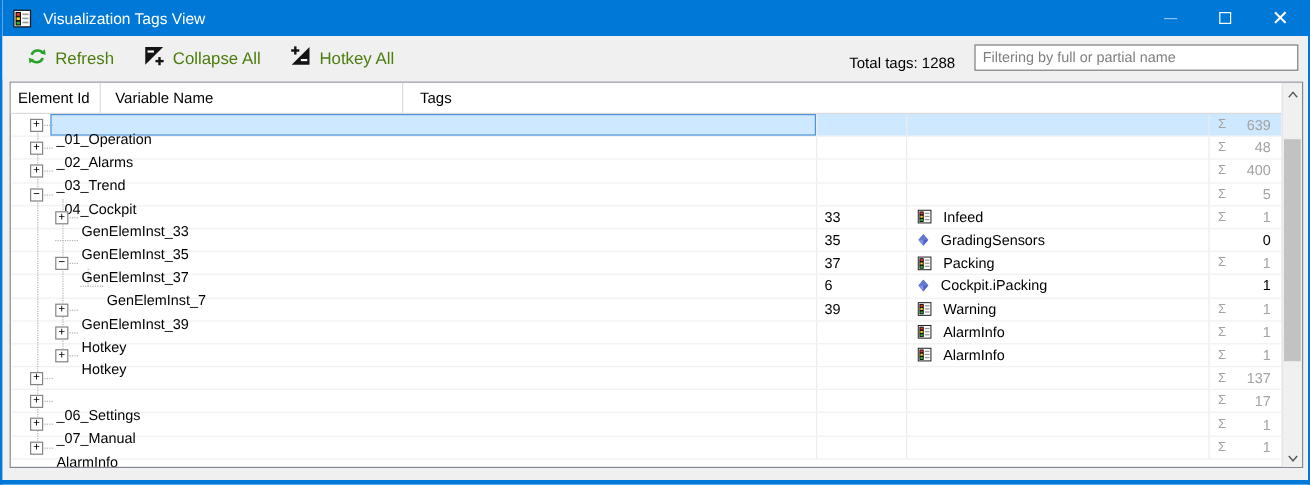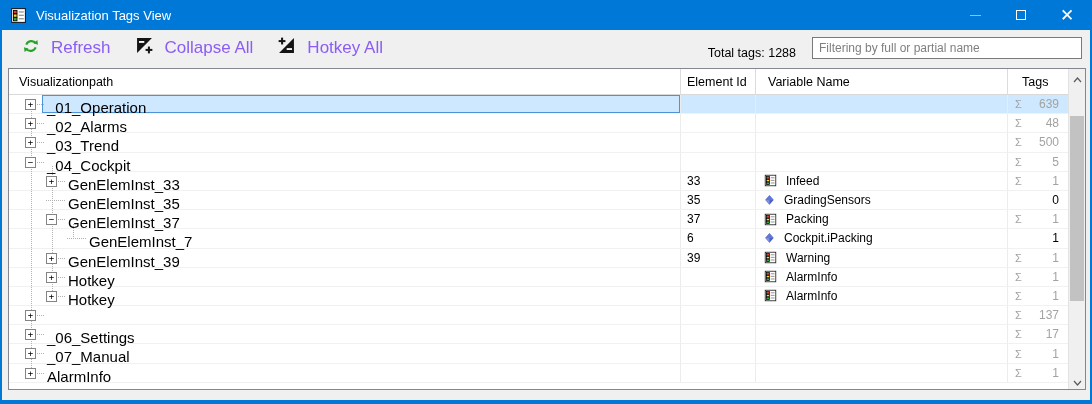--- a/index.html
+++ b/index.html
@@ -11,21 +11,21 @@
   .titlebar{height:30px;background:var(--titlebar);display:flex;align-items:center;}
   .app-icon{margin-left:8px;display:flex;}
   .title-text{color:#fff;font-size:13px;margin-left:9px;}
   .win-controls{margin-left:auto;display:flex;height:100%;}
   .win-btn{width:46px;height:100%;display:flex;align-items:center;justify-content:center;cursor:default;}
   .glyph-min{display:block;width:11px;border-top:1px solid rgba(255,255,255,0.55);}
   .glyph-max{display:block;width:10px;height:10px;border:1px solid #fff;}
   .glyph-close{color:#fff;font-size:17px;line-height:1;font-weight:300;}
   
   .toolbar{height:36px;display:flex;align-items:center;padding:0 8px 0 21px;background:#f0f0f0;}
-  .tool-btn{display:flex;align-items:center;gap:12px;font-size:17px;color:#8b5cf6;margin-right:25px;cursor:default;}
+  .tool-btn{display:flex;align-items:center;gap:7px;font-size:14px;color:#4d7c0f;margin-right:25px;cursor:default;}
   .total-tags{margin-left:auto;font-size:12.5px;color:#000;margin-right:16px;margin-top:10px;}
   .filter-input{width:270px;height:22px;border:1px solid #7a7a7a;font-family:"Liberation Sans",sans-serif;
     font-size:12px;padding:0 6px;background:#fff;color:#000;outline:none;}
   .filter-input::placeholder{color:#7f7f7f;opacity:1;}
   
   .table{position:absolute;left:6px;top:68px;width:1078px;height:322px;background:#fff;
     border:1px solid #828790;}
   .thead{display:flex;height:26px;border-bottom:1px solid #d9d9d9;margin-right:17px;background:#fff;}
   .hcell{font-size:12.5px;color:#000;display:flex;align-items:center;border-right:1px solid #dcdcdc;}
   .h-path{width:672px;padding-left:10px;}
@@ -40,21 +40,21 @@
   .c-var{width:252px;border-right:1px solid #ececec;display:flex;align-items:center;padding-left:8px;gap:9px;font-size:12px;color:#000;}
   .c-tags{flex:1;display:flex;align-items:center;padding:0 9px 0 7px;font-size:12px;}
   .sigma{font-size:11px;}
   .tagval{margin-left:auto;}
   .gray-sum{color:var(--sum-text);}
   .black-val{color:#000;}
   .expander{position:absolute;top:4px;width:11px;height:11px;border:1px solid #848484;background:#fff;
     font-family:"DejaVu Sans Mono",monospace;font-size:9px;line-height:9px;text-align:center;color:#000;z-index:3;}
   .stub{position:absolute;top:9px;border-top:1px dotted #b2b2b2;z-index:1;}
   .guide{position:absolute;width:0;border-left:1px dotted #b2b2b2;z-index:1;}
-  .tlabel{position:absolute;top:0;line-height:19px;font-size:15px;color:#000;white-space:nowrap;z-index:2;padding:3px 4px;}
+  .tlabel{position:absolute;top:0;line-height:19px;font-size:12px;color:#000;white-space:nowrap;z-index:2;padding:12px 4px;}
   .selbox{position:absolute;top:0;bottom:0;right:0;background:var(--selection-bg);
     border:1px solid var(--selection-border);z-index:0;}
   .trow.selected .c-id,.trow.selected .c-var,.trow.selected .c-tags{background:var(--selection-bg);}
   
   .vscroll{position:absolute;top:0;right:0;bottom:0;width:17px;background:#f0f0f0;border-left:1px solid #e3e3e3;}
   .scroll-btn{height:17px;display:flex;align-items:center;justify-content:center;}
   .scroll-btn.down{position:absolute;bottom:0;left:0;right:0;}
   .scroll-thumb{position:absolute;left:1px;right:1px;top:47px;height:185px;background:#c2c2c2;}
 </style>
 </head>
@@ -121,21 +121,20 @@
           </svg>
       </span>
       <span>Hotkey All</span>
     </div>
     <span class="total-tags">Total tags: 1288</span>
     <input class="filter-input" type="text" placeholder="Filtering by full or partial name" style="">
   </div>
 
   <div class="table">
     <div class="thead">
-      <div class="hcell h-path">Visualizationpath</div>
       <div class="hcell h-id">Element Id</div>
       <div class="hcell h-var">Variable Name</div>
       <div class="hcell h-tags">Tags</div>
     </div>
     <div class="tbody">
         <div class="guide" style="left: 21.5px; top: 9.6px; height: 269.76px;"></div>
         <div class="guide" style="left: 42.5px; top: 71.424px; height: 130.176px;"></div>
         <div class="guide" style="left: 63.5px; top: 129.024px; height: 14.976px;"></div>
         <div class="trow selected">
           <div class="cell c-path">
@@ -173,21 +172,21 @@
             <span class="expander" style="left: 16px;">+</span>
             <span class="stub" style="left: 28px; width: 7px;"></span>
             <span class="tlabel" style="left: 34px;">_03_Trend</span>
           </div>
           <div class="cell c-id"></div>
           <div class="cell c-var">
             <span></span>
           </div>
           <div class="cell c-tags gray-sum">
             <span class="sigma">Σ</span>
-            <span class="tagval">500</span>
+            <span class="tagval">400</span>
           </div>
         </div>
         <div class="trow">
           <div class="cell c-path">
             <span class="expander" style="left: 16px;">−</span>
             <span class="stub" style="left: 28px; width: 7px;"></span>
             <span class="tlabel" style="left: 34px;">_04_Cockpit</span>
           </div>
           <div class="cell c-id"></div>
           <div class="cell c-var">

